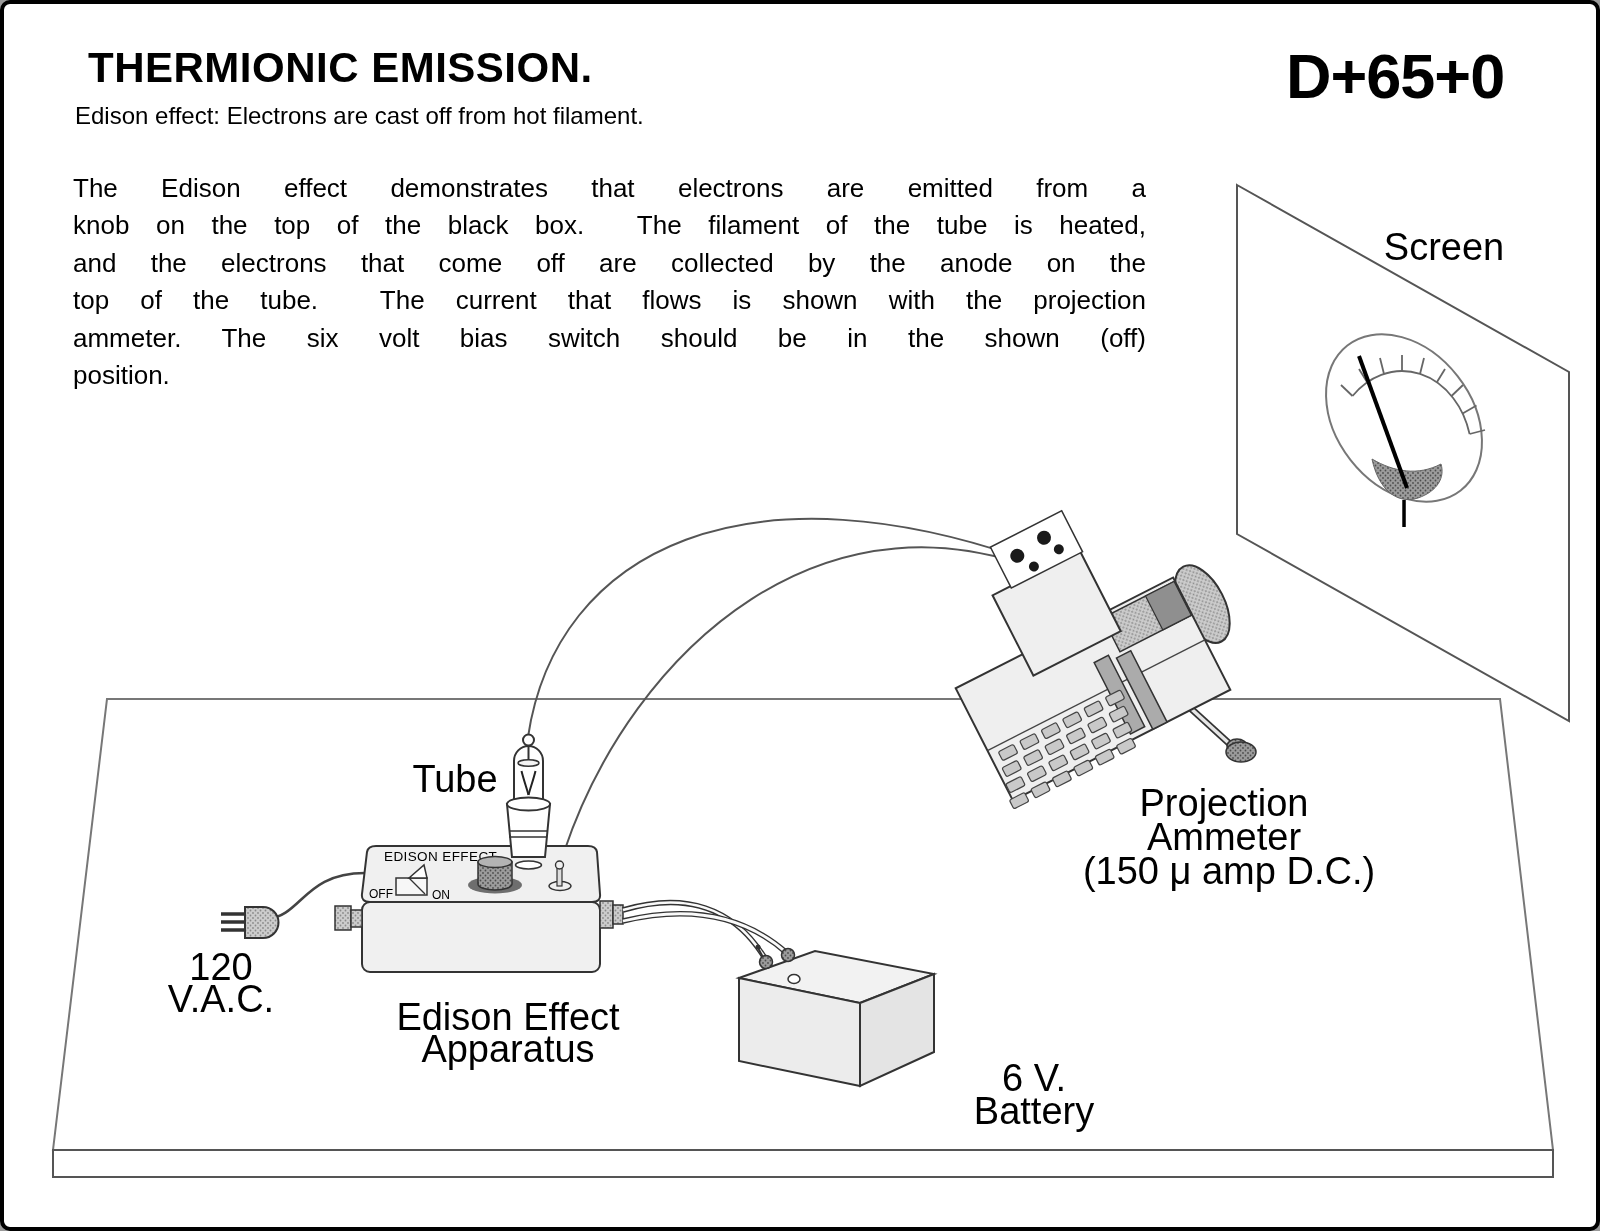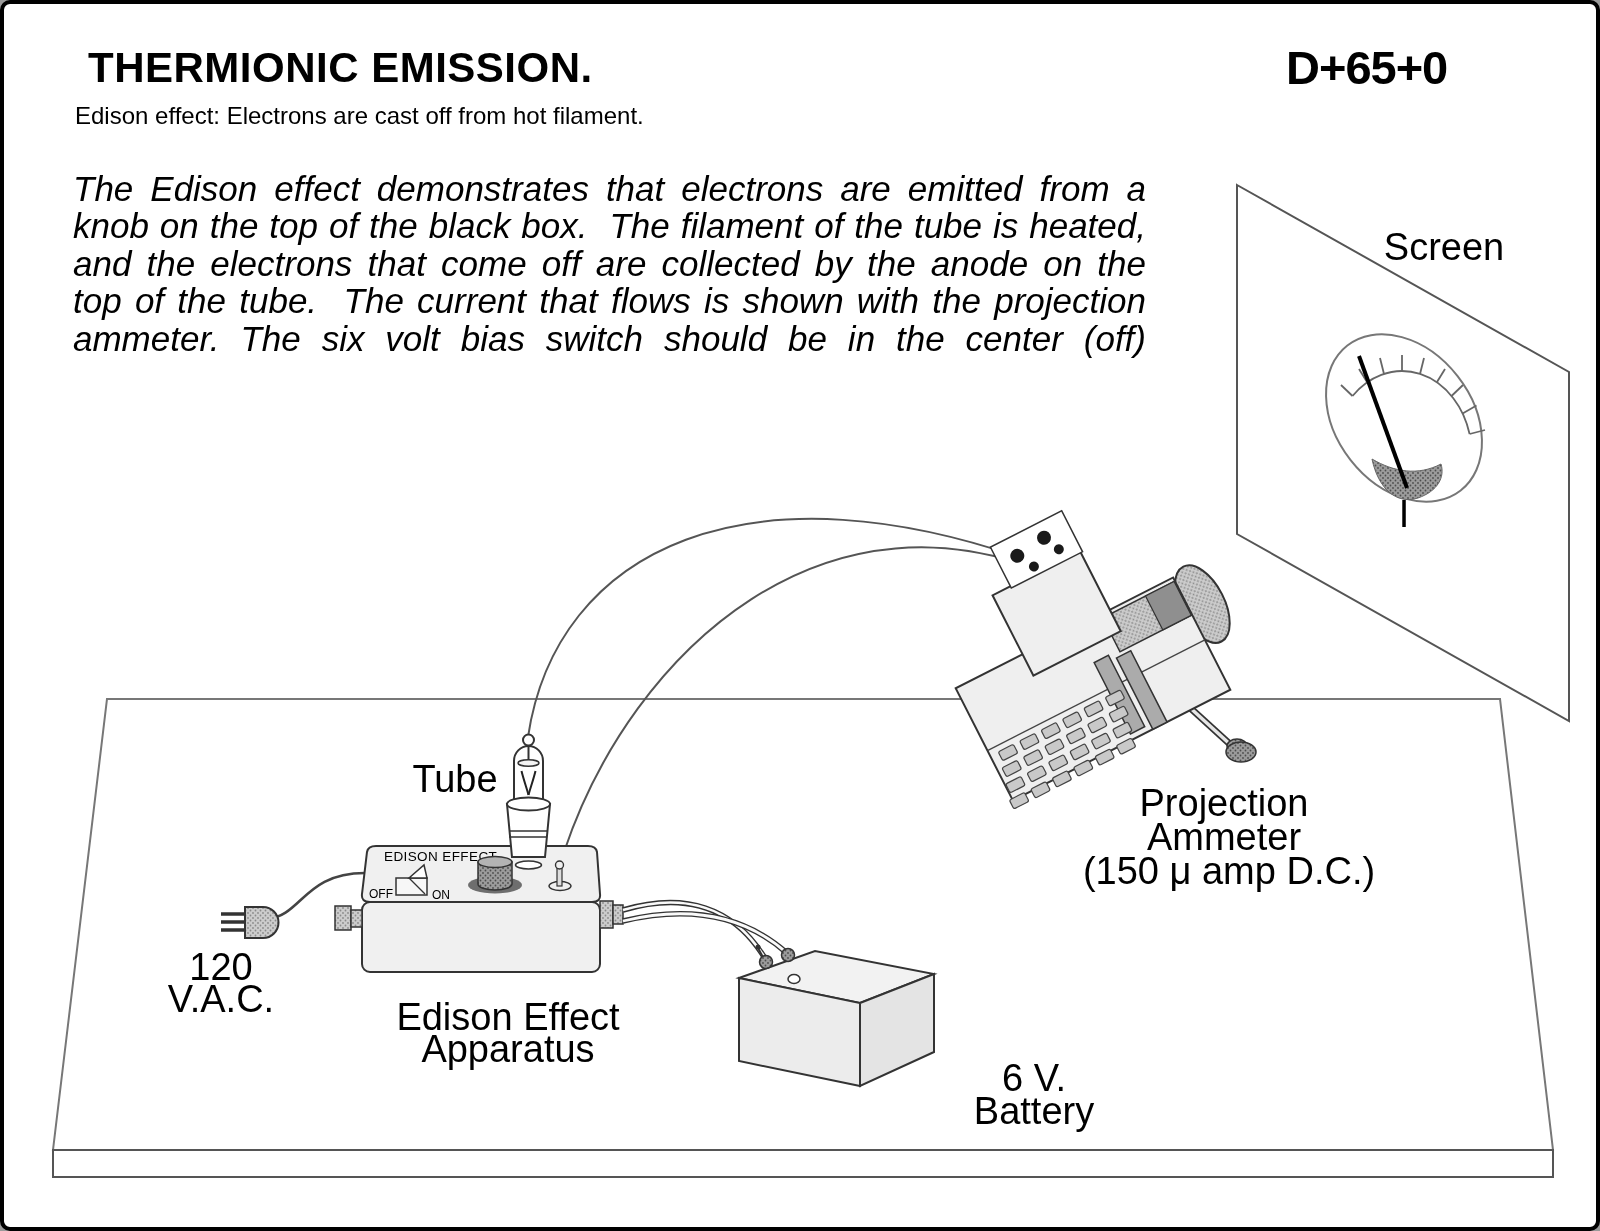--- a/index.html
+++ b/index.html
@@ -2,26 +2,26 @@
 <html><head>
 <meta charset="utf-8">
 <style>
   html,body{margin:0;padding:0;background:#9a9a9a;}
   .page{
     position:relative;width:1600px;height:1231px;background:#fff;
     border:4px solid #000;border-radius:10px;box-sizing:border-box;overflow:hidden;
     font-family:"Liberation Sans",sans-serif;color:#000;
   }
   .title{position:absolute;left:84px;top:40px;font-size:42px;font-weight:bold;letter-spacing:.5px;}
-  .code{position:absolute;left:1282px;top:36px;font-size:47px;font-weight:bold;letter-spacing:-1px;}
+  .code{position:absolute;left:1282px;top:36px;font-size:63px;font-weight:bold;letter-spacing:-1px;}
   .subtitle{position:absolute;left:71px;top:98px;font-size:24px;}
   .bodytext{position:absolute;left:69px;top:166px;width:1073px;}
   .line{
-    height:37.4px;line-height:37.4px;font-size:35px;
-    text-align:justify;text-align-last:justify;box-sizing:border-box;font-style:italic;
+    height:37.4px;line-height:37.4px;font-size:26px;
+    text-align:justify;text-align-last:justify;box-sizing:border-box;
   }
   .line.plain{text-align:left;text-align-last:left;}
   .line.indent{padding-left:57px;}
   .diagram{position:absolute;left:0;top:0;width:1600px;height:1231px;}
   svg text{font-family:"Liberation Sans",sans-serif;}
   .lbl{font-size:38px;fill:#000;}
 </style>
 </head>
 <body>
 
@@ -29,21 +29,22 @@
 
   <div class="title">THERMIONIC EMISSION.</div>
   <div class="code">D+65+0</div>
   <div class="subtitle">Edison effect: Electrons are cast off from hot filament.</div>
 
   <div class="bodytext">
     <div class="line">The Edison effect demonstrates that electrons are emitted from a</div>
     <div class="line">knob on the top of the black box.&nbsp; The filament of the tube is heated,</div>
     <div class="line">and the electrons that come off are collected by the anode on the</div>
     <div class="line">top of the tube.&nbsp; The current that flows is shown with the projection</div>
-    <div class="line">ammeter. The six volt bias switch should be in the center (off)</div>
+    <div class="line">ammeter. The six volt bias switch should be in the shown (off)</div>
+    <div class="line plain">position.</div>
   </div>
 
   <div class="diagram">
   <svg width="1600" height="1231" viewBox="0 0 1600 1231">
     <defs>
       <pattern id="dots" width="5" height="5" patternUnits="userSpaceOnUse">
         <rect width="5" height="5" fill="#cccccc"></rect>
         <circle cx="1.5" cy="1.5" r="0.9" fill="#8a8a8a"></circle>
         <circle cx="4" cy="4" r="0.9" fill="#8a8a8a"></circle>
       </pattern>

